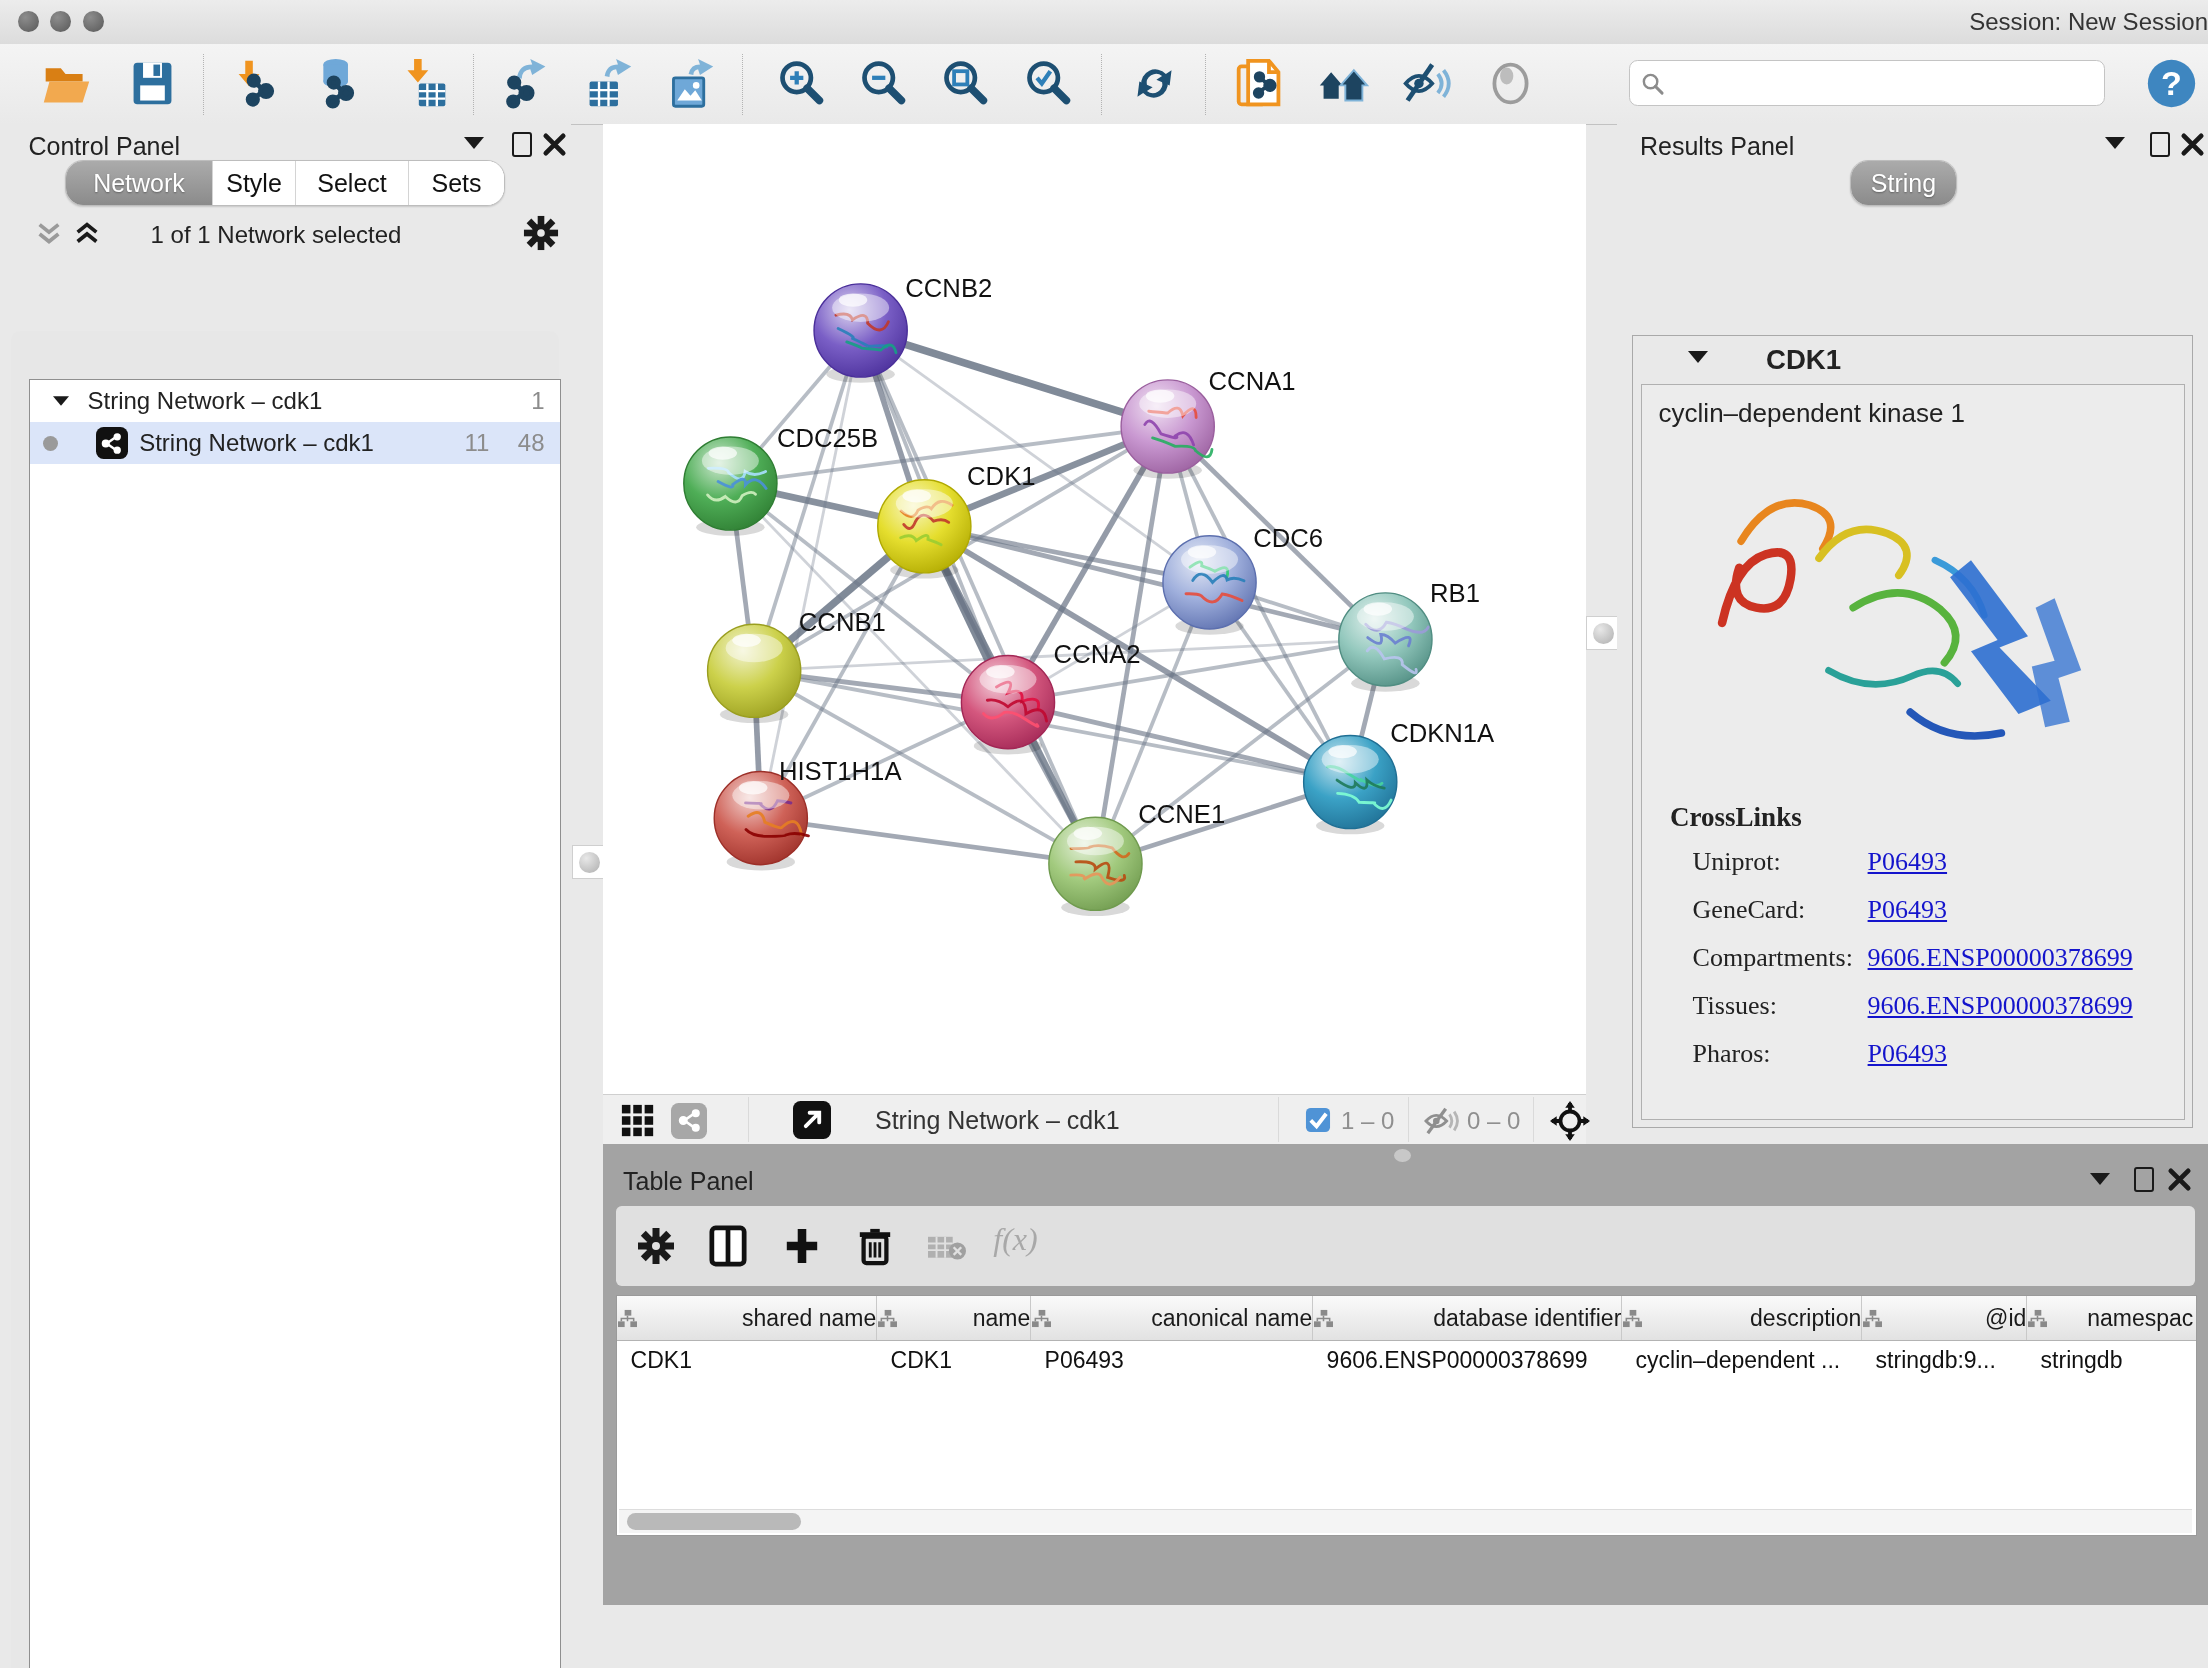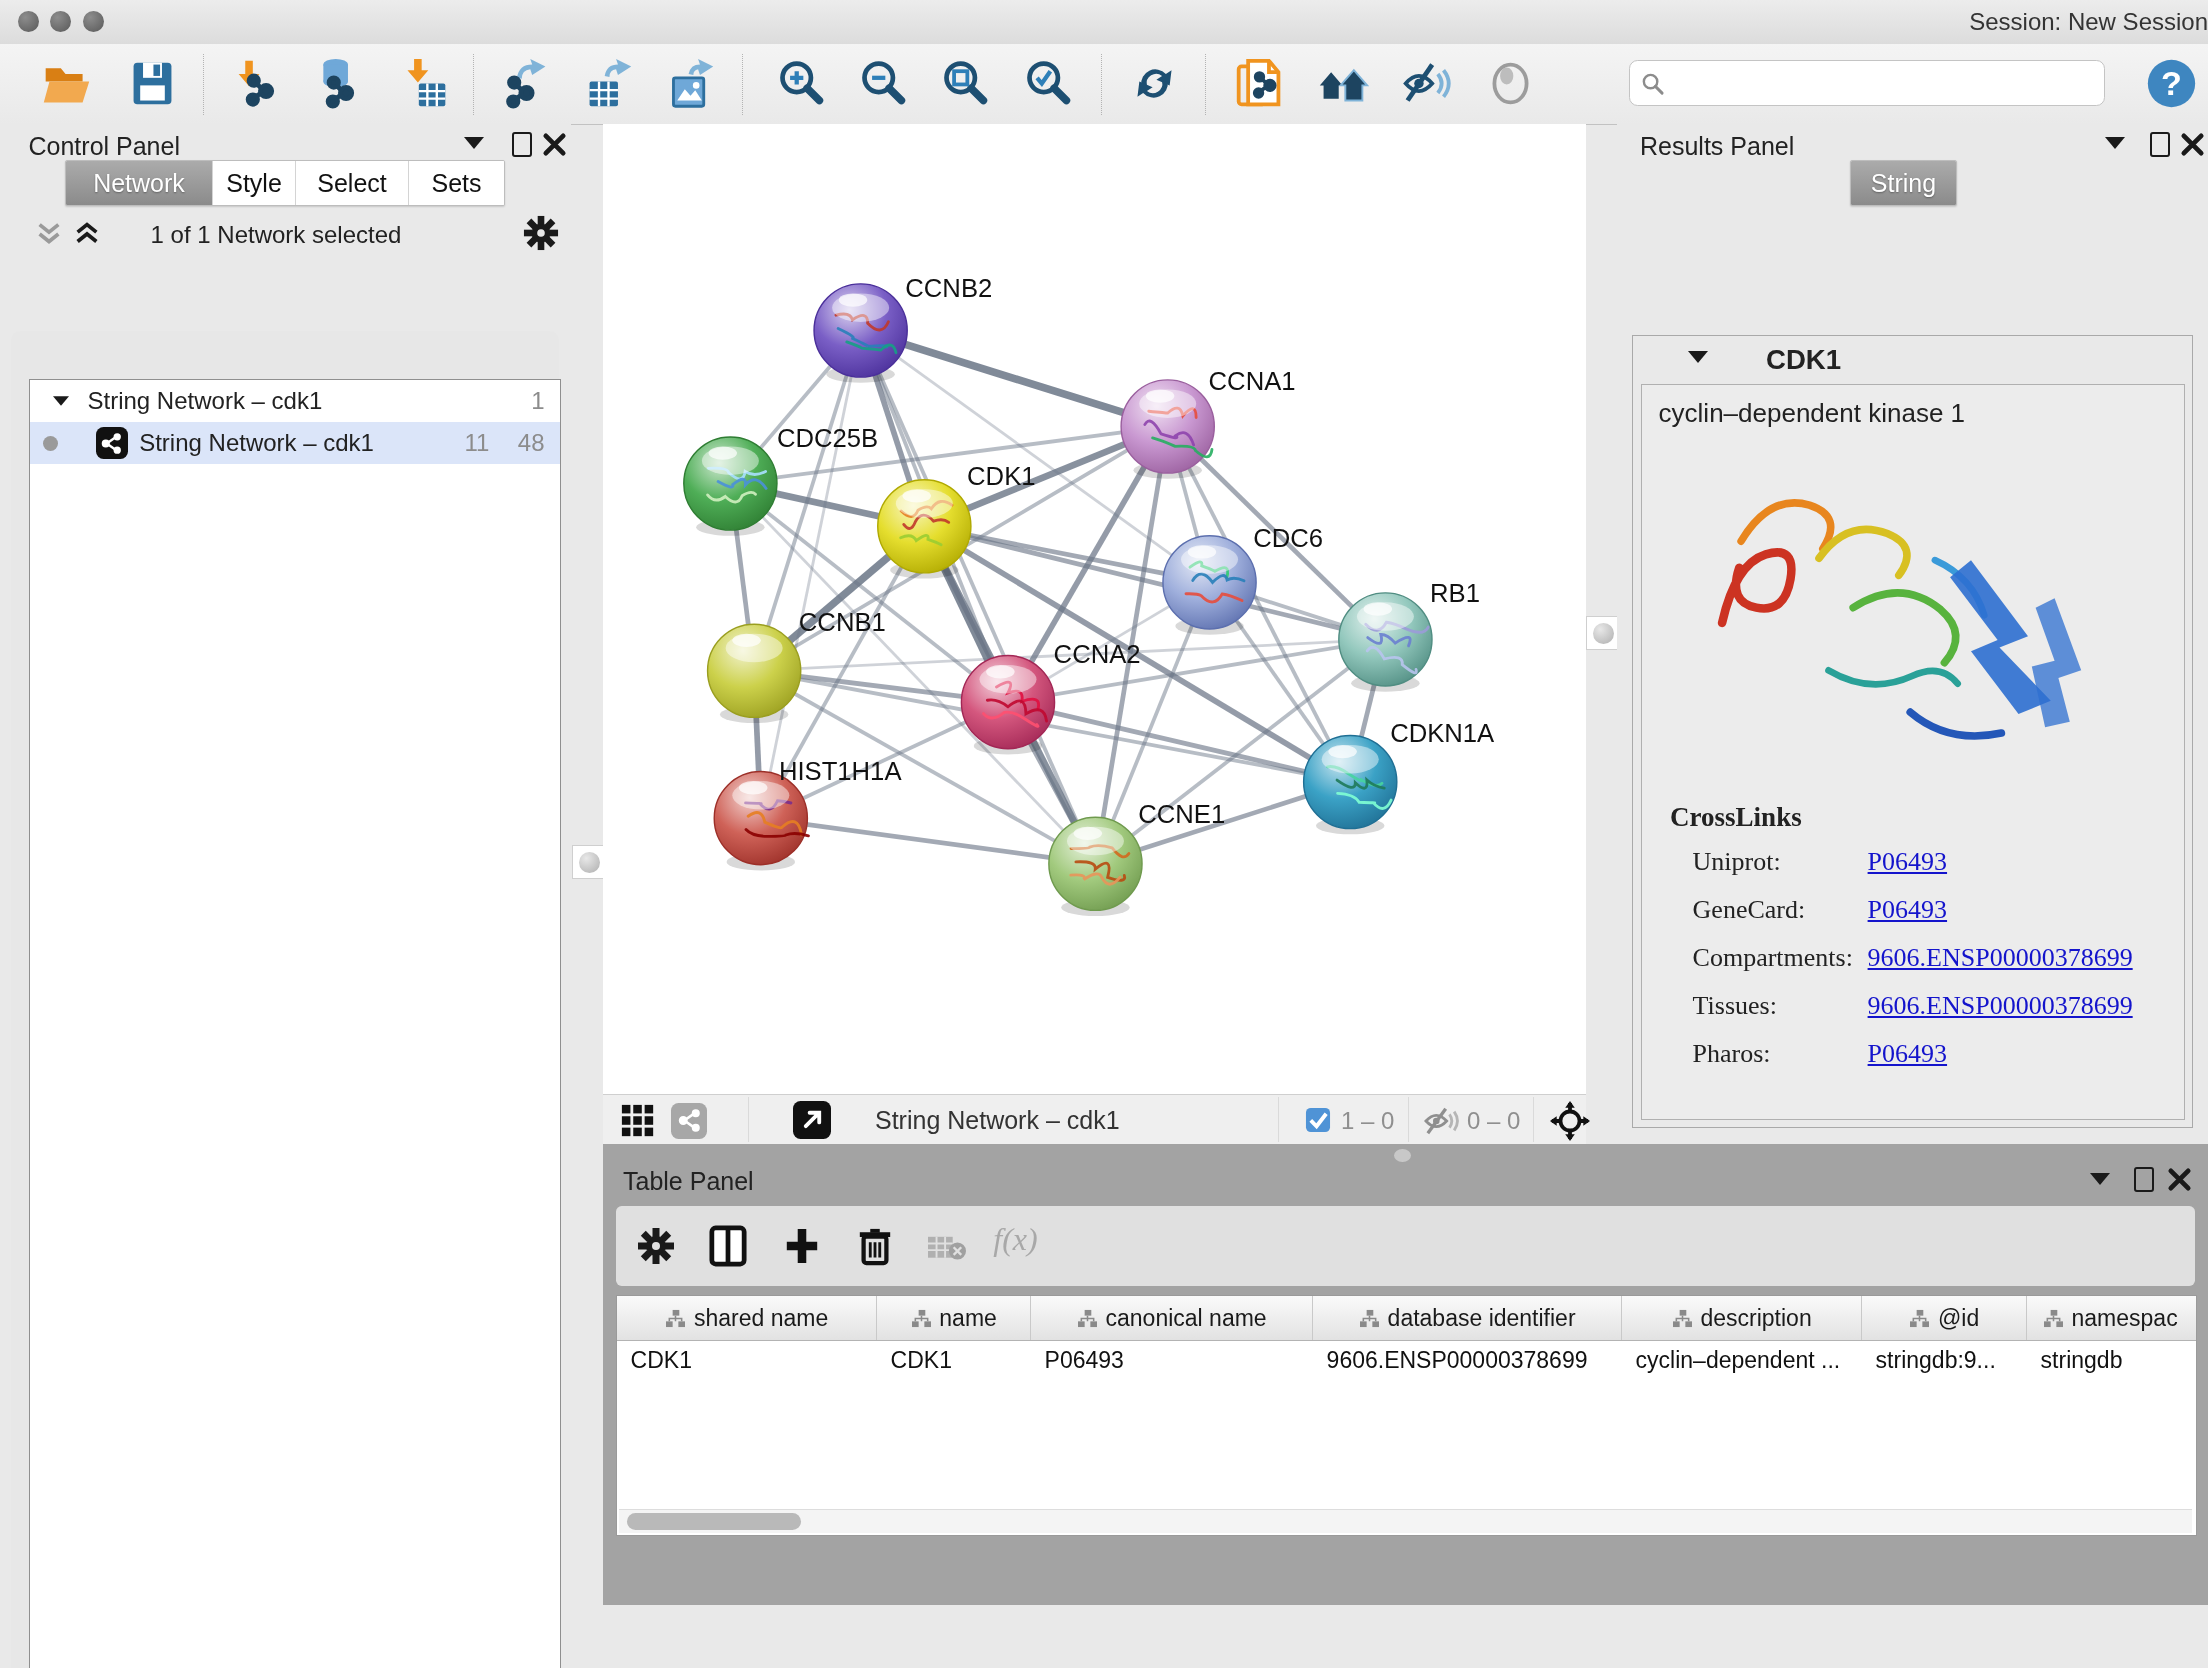--- a/index.html
+++ b/index.html
@@ -22,21 +22,21 @@
   .searchbox{position:absolute;left:1629px;top:16px;width:476px;height:46px;background:#fff;
     border:1.9px solid #c4c4c4;border-radius:8.6px;display:flex;align-items:center;padding:0 9.5px;box-sizing:border-box;}
   .searchbox input{border:none;outline:none;flex:1;font-size:23px;margin-left:7.6px;
     font-family:"Liberation Sans","DejaVu Sans",sans-serif;background:transparent;}
   
   .panel-title{font-size:25px;color:#222;}
   .caret-down{width:0;height:0;border-left:10.5px solid transparent;border-right:10.5px solid transparent;
     border-top:12.4px solid #1a1a1a;display:inline-block;}
   .float-ico{width:16px;height:21px;border:2.9px solid #1a1a1a;border-radius:2.9px;display:inline-block;}
   
-  .seg{position:absolute;display:flex;height:44px;border:1px solid #bdbdbd;border-radius:2px;
+  .seg{position:absolute;display:flex;height:44px;border:1px solid #bdbdbd;border-radius:18px;
     overflow:hidden;background:#fff;box-shadow:0 1px 1.9px rgba(0,0,0,.15);}
   .seg .tab{display:flex;align-items:center;justify-content:center;font-size:25px;color:#111;
     background:#fff;border-right:1px solid #d4d4d4;}
   .seg .tab:last-child{border-right:none;}
   .seg .tab.active{background:linear-gradient(#ababab,#8b8b8b);color:#fff;
     text-shadow:0 1px 1.9px rgba(0,0,0,.35);}
   
   .cp-box{left:11.4px;top:207px;width:548px;height:1392px;background:#e7e7e7;border-radius:9.5px;}
   .tree-box{left:28.5px;top:255px;width:532px;height:1322px;background:#fff;border:1.9px solid #8f8f8f;box-sizing:border-box;}
   .tree-row{display:flex;align-items:center;height:42px;font-size:24px;}
@@ -53,21 +53,21 @@
   .xlink{color:#1414cc;text-decoration:underline;}
   
   .netfooter{left:603px;top:1094px;width:983px;height:50px;background:#efefef;
     border-top:1px solid #cfcfcf;border-bottom:1px solid #cfcfcf;}
   .vsep{position:absolute;top:1.9px;height:45px;border-left:1.9px solid #dadada;}
   .graytxt{color:#8f8f8f;font-size:24px;}
   
   .tp-toolband{left:616px;top:1206px;width:1579px;height:80px;background:#e0e0e0;border-radius:5.7px;}
   .ntable{left:616px;top:1295px;width:1581px;height:241px;background:#fff;border:1.9px solid #9a9a9a;box-sizing:border-box;}
   .th-row{display:flex;height:44px;background:linear-gradient(#fafafa,#e2e2e2);border-bottom:1.9px solid #b3b3b3;}
-  .th{display:flex;align-items:center;justify-content:center;gap:7.6px;font-size:23px;color:#1a1a1a;
+  .th{display:flex;align-items:center;justify-content:space-between;gap:7.6px;font-size:23px;color:#1a1a1a;
     border-right:1px solid #c9c9c9;box-sizing:border-box;overflow:hidden;white-space:nowrap;}
   .td-row{display:flex;height:38px;align-items:center;}
   .td{font-size:23px;color:#111;padding-left:13.3px;box-sizing:border-box;overflow:hidden;white-space:nowrap;}
   .hscroll{position:absolute;left:1.9px;bottom:1.9px;width:1573px;height:23px;background:#f4f4f4;border-top:1px solid #ddd;}
   .hthumb{position:absolute;left:7.6px;top:2.9px;width:174px;height:17px;border-radius:8.6px;background:#b9b9b9;}
   
   .statusbar{left:0;top:1605px;width:2208px;height:63px;background:linear-gradient(#f3f3f3,#e3e3e3);
     border-top:1.9px solid #b8b8b8;}
   .sq-btn{position:absolute;width:54px;height:38px;background:#fdfdfd;border:1.9px solid #a8a8a8;
     display:flex;align-items:center;justify-content:center;box-sizing:border-box;}

